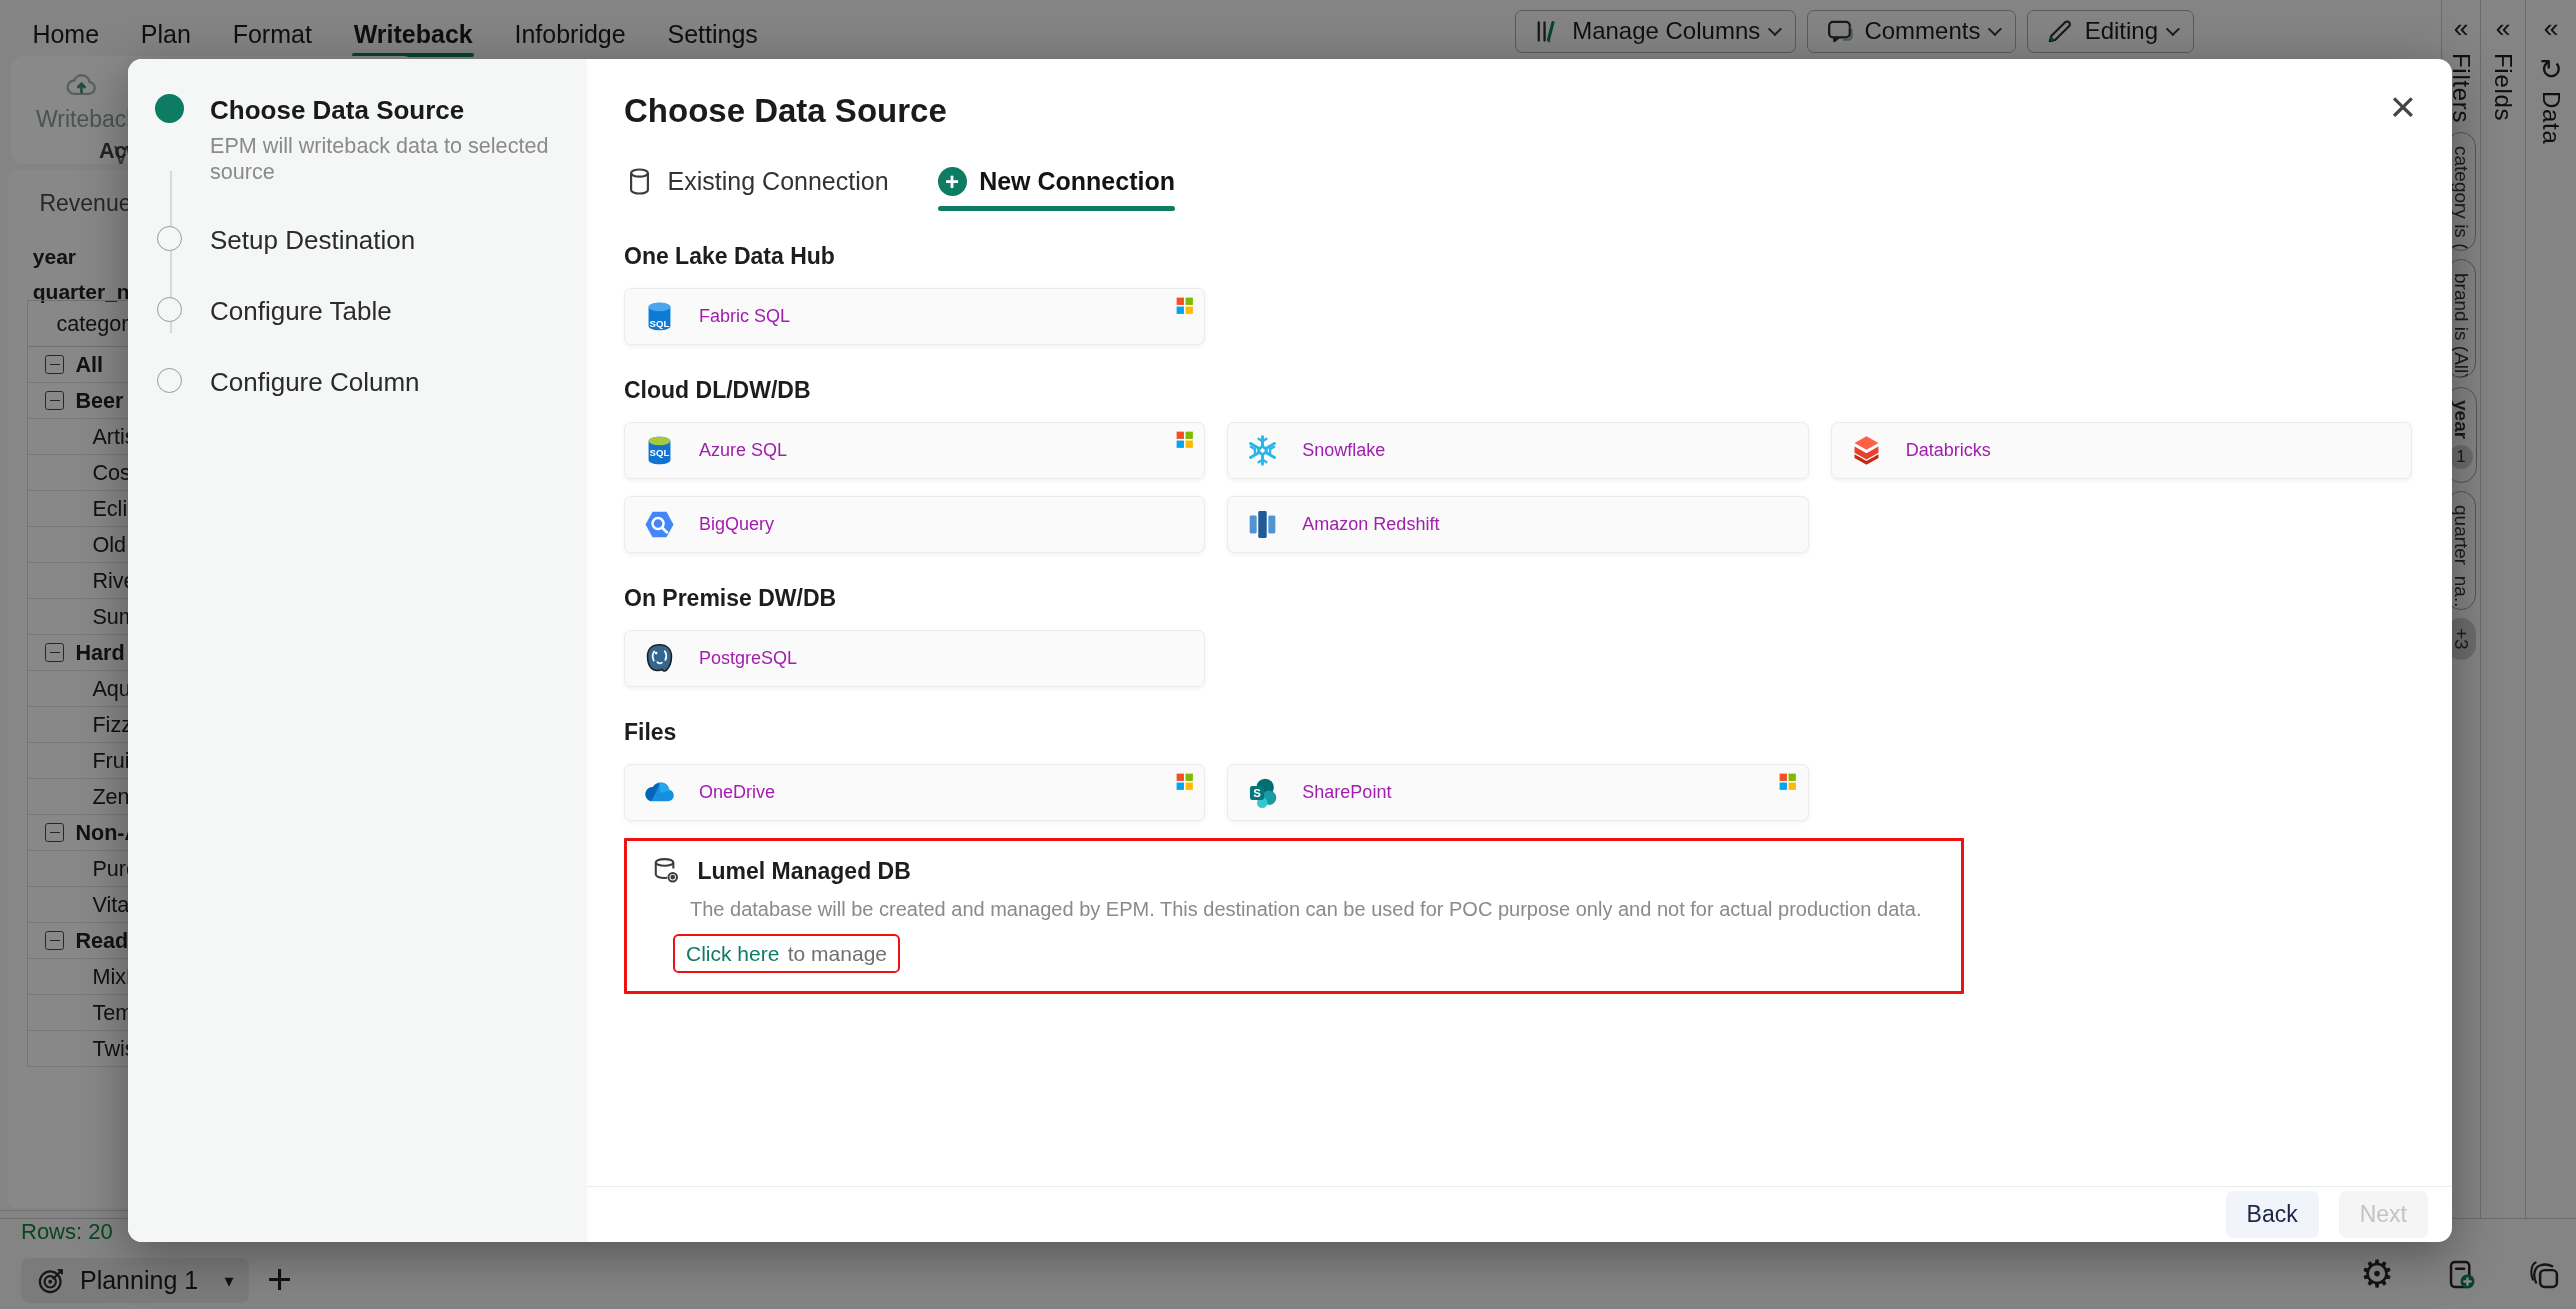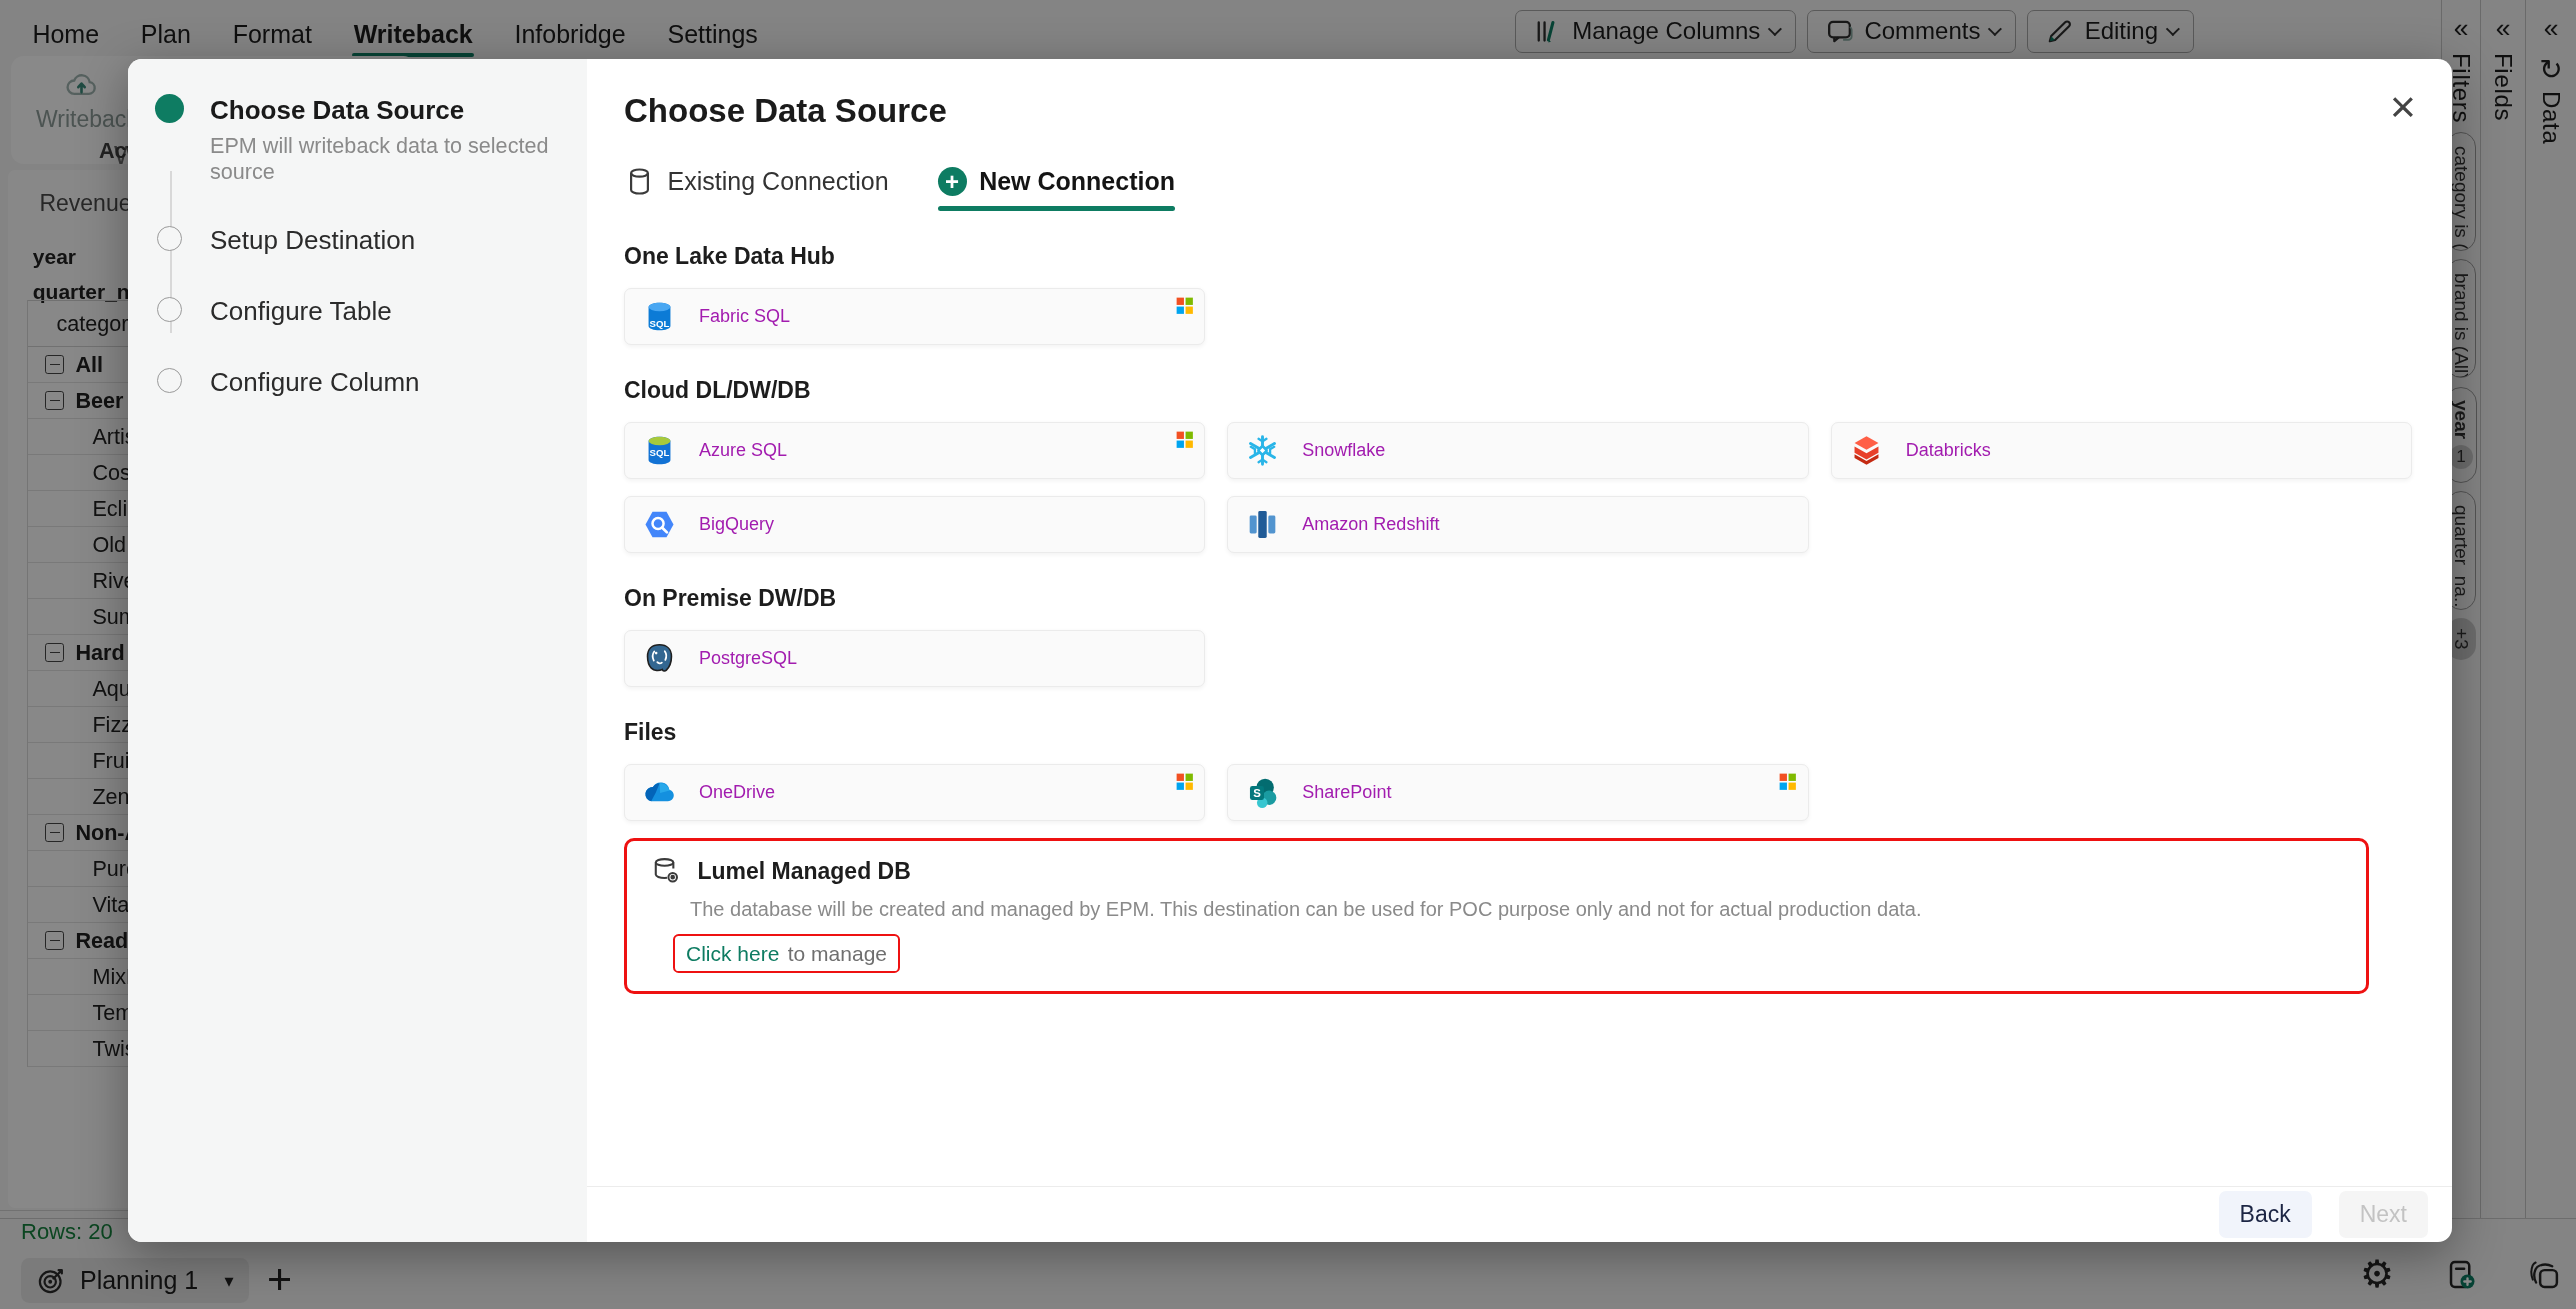--- a/index.html
+++ b/index.html
@@ -80,29 +80,29 @@
   .tab.active { font-weight:bold; color:#141414; }
   .tab.active::after { content:""; position:absolute; left:0; right:0; bottom:0; height:4.9px; border-radius:2.8px; background:#0E7C62; }
   .plus-circle { width:29px; height:29px; border-radius:50%; background:#0E7C62; color:#fff; display:flex; align-items:center; justify-content:center; font-size:24px; font-weight:bold; line-height:1; }
 
   .section-heading { font-size:23px; font-weight:bold; color:#1d1d1d; margin-top:32px; }
   .card-grid { display:grid; grid-template-columns:repeat(3, 1fr); column-gap:22px; row-gap:17px; margin-top:18px; }
   .src-card { position:relative; height:57px; background:#fafafa; border:1.4px solid #ebebeb; border-radius:7px; box-shadow:0 1.4px 4.2px rgba(0,0,0,0.05); display:flex; align-items:center; gap:22px; padding:0 17px; cursor:pointer; }
   .src-label { font-size:18px; color:#a21caf; }
   .ms-badge { position:absolute; top:7px; right:9.8px; }
 
-  .lumel { position:relative; margin-top:17px; width:1745px; border:3.5px solid #EE1111; border-radius:10px; padding:15.4px 21px 18px 24px; }
+  .lumel { position:relative; margin-top:17px; width:1340px; border:3.5px solid #EE1111; border-radius:1px; padding:15.4px 21px 18px 24px; }
   .lumel-head { display:flex; align-items:center; gap:15.4px; }
   .lumel-title { font-size:23px; font-weight:bold; color:#1d1d1d; }
   .lumel-desc { font-size:20px; color:#8a8a8a; margin-top:11px; margin-left:39px; }
   .lumel-link-box { display:inline-flex; gap:8.4px; border:2.8px solid #EE1111; border-radius:5.6px; padding:5.6px 11px; margin-top:12.6px; margin-left:22px; font-size:21px; }
   .link-green { color:#0E7C62; cursor:pointer; }
   .link-gray { color:#6f6f6f; }
 
-  .modal-footer { height:56px; border-top:1.4px solid #ececec; display:flex; align-items:center; justify-content:flex-end; gap:27px; padding-right:24px; flex:0 0 auto; }
+  .modal-footer { height:56px; border-top:1.4px solid #ececec; display:flex; align-items:center; justify-content:flex-end; gap:20px; padding-right:24px; flex:0 0 auto; }
   .btn { font-size:23px; border-radius:7px; padding:9.8px 21px; border:none; cursor:pointer; }
   .btn-back { background:#f1f4fb; color:#1c2544; }
   .btn-next { background:#f5f5f5; color:#c3c3c3; cursor:default; }
 
   .icon-48 { width:35px; height:35px; flex:0 0 auto; }
   .icon-44 { width:31px; height:31px; flex:0 0 auto; }
 </style>
 </head>
 <body>
 

